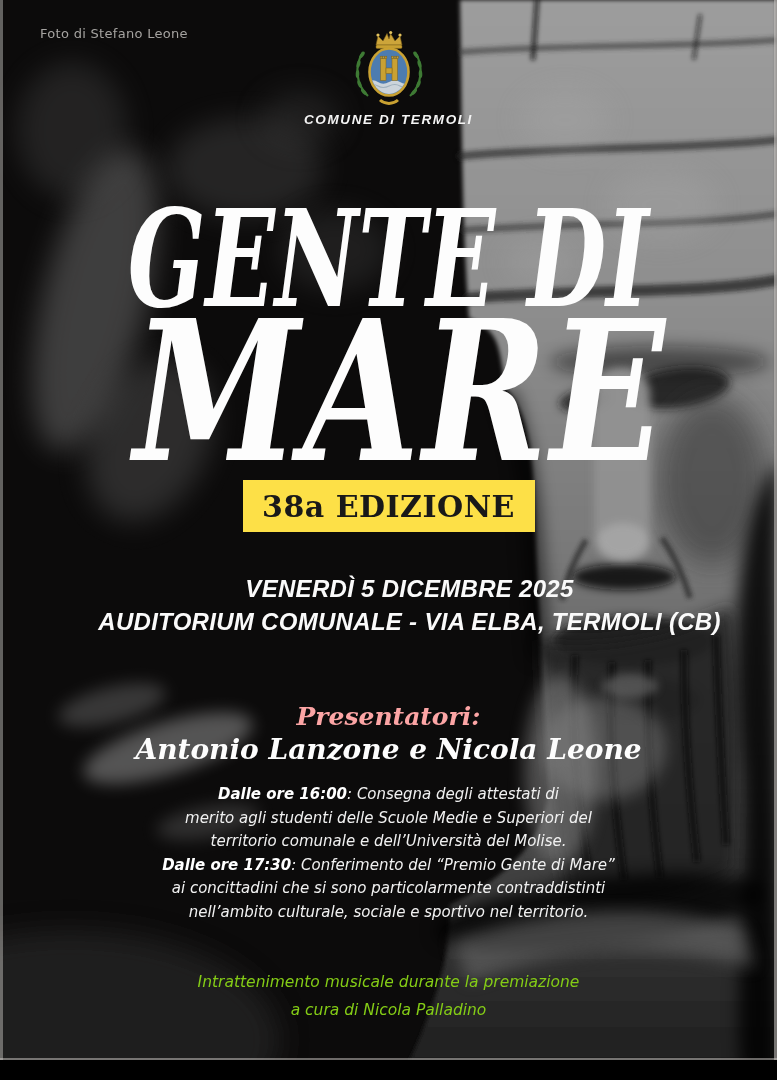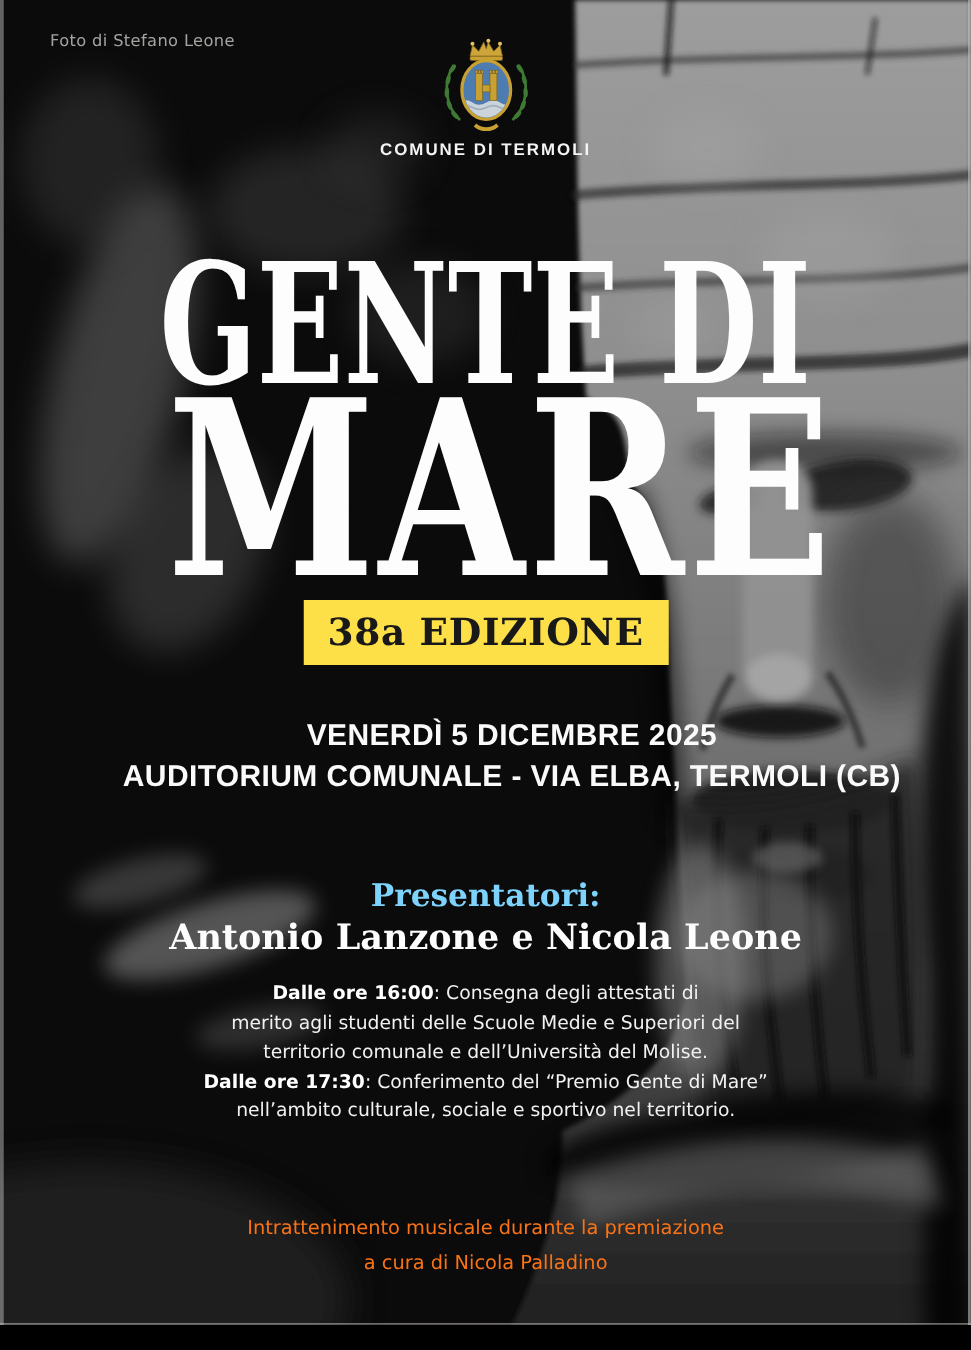--- a/index.html
+++ b/index.html
@@ -2,21 +2,21 @@
 <html lang="it"><head>
 <meta charset="utf-8">
 <style>
   html,body{margin:0;padding:0;background:#000;}
   .poster{
     position:relative;width:777px;height:1060px;margin:0 auto;
     background:#0c0b0b;overflow:hidden;
     font-family:"DejaVu Sans",sans-serif;color:#fff;
   }
   svg.bg{position:absolute;inset:0;pointer-events:none;}
-  .abs{position:absolute;left:0;width:100%;text-align:center;}
+  .abs{position:absolute;left:0;width:100%;text-align:center;font-style:italic;}
   .photo-credit{
     position:absolute;left:40px;top:26px;font-size:13px;color:#a5a3a0;
     letter-spacing:.3px;font-weight:400;
   }
   .crest-wrap{position:absolute;top:28px;left:0;width:100%;display:flex;justify-content:center;}
   .comune-label{
     top:112px;font-family:"Liberation Sans",sans-serif;font-weight:700;
     font-size:13.5px;letter-spacing:1.6px;color:#f4f4f4;
   }
   .title-line{line-height:1;font-family:"DejaVu Serif",serif;font-weight:700;color:#fdfdfd;}
@@ -25,25 +25,25 @@
   .title-1 .squeeze{transform:scaleX(.68);}
   .title-2{top:294px;font-size:195px;margin-left:12px;}
   .title-2 .squeeze{transform:scaleX(.77);letter-spacing:4px;}
   .badge{
     position:absolute;top:480px;left:50%;transform:translateX(-50%);
     width:292px;height:52px;background:#fde047;display:flex;align-items:center;justify-content:center;
     font-family:"DejaVu Serif",serif;font-weight:700;font-size:30px;color:#191919;letter-spacing:.5px;
   }
   .date-block{top:572px;font-family:"Liberation Sans",sans-serif;font-weight:700;
     font-size:24px;line-height:33px;letter-spacing:.3px;color:#fafafa;padding-left:21px;}
-  .presenters-heading{top:702px;font-family:"DejaVu Serif",serif;font-weight:700;font-size:25px;color:#7dd3fc;}
+  .presenters-heading{top:702px;font-family:"DejaVu Serif",serif;font-weight:700;font-size:25px;color:#fca5a5;}
   .presenters-names{top:733px;font-family:"DejaVu Serif",serif;font-weight:700;font-size:28px;color:#fdfdfd;}
   .schedule{top:783px;font-size:15px;line-height:23.5px;color:#f1f1f1;}
   .schedule b{font-weight:700;color:#fff;}
-  .footer-block{top:968px;font-size:15.5px;line-height:28px;color:#f97316;}
+  .footer-block{top:968px;font-size:15.5px;line-height:28px;color:#84cc16;}
   .edge{position:absolute;background:#cfccc8;opacity:.45;}
   .edge.left{left:0;top:0;width:3px;height:100%;}
   .edge.right{right:0;top:0;width:3px;height:100%;opacity:.55;}
   .edge.bottom{left:0;bottom:0;width:100%;height:2px;opacity:.5;}
 </style>
 </head>
 <body>
 
 <div class="poster">
 
@@ -218,20 +218,21 @@
   </div>
 
   <div class="abs presenters-heading">Presentatori:</div>
   <div class="abs presenters-names">Antonio Lanzone e Nicola Leone</div>
 
   <div class="abs schedule">
     <div><b>Dalle ore 16:00</b><span>: Consegna degli attestati di</span></div>
     <div>merito agli studenti delle Scuole Medie e Superiori del</div>
     <div>territorio comunale e dell’Università del Molise.</div>
     <div><b>Dalle ore 17:30</b><span>: Conferimento del “Premio Gente di Mare”</span></div>
+    <div>ai concittadini che si sono particolarmente contraddistinti</div>
     <div>nell’ambito culturale, sociale e sportivo nel territorio.</div>
   </div>
 
   <div class="abs footer-block">
     <div>Intrattenimento musicale durante la premiazione</div>
     <div>a cura di Nicola Palladino</div>
   </div>
 
   <div class="edge left"></div>
   <div class="edge right"></div>

